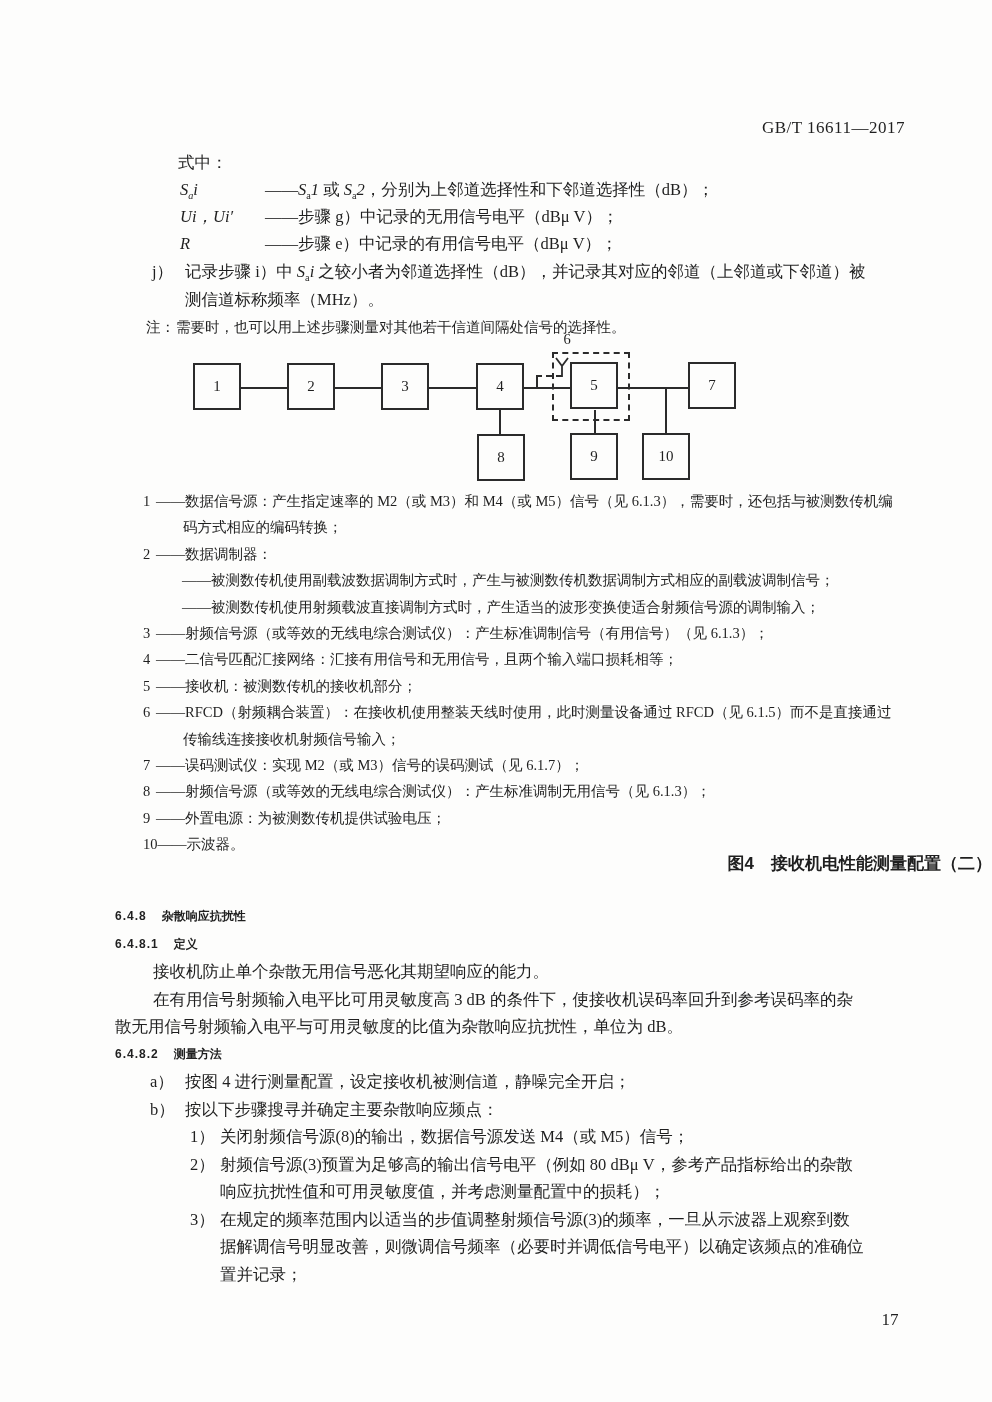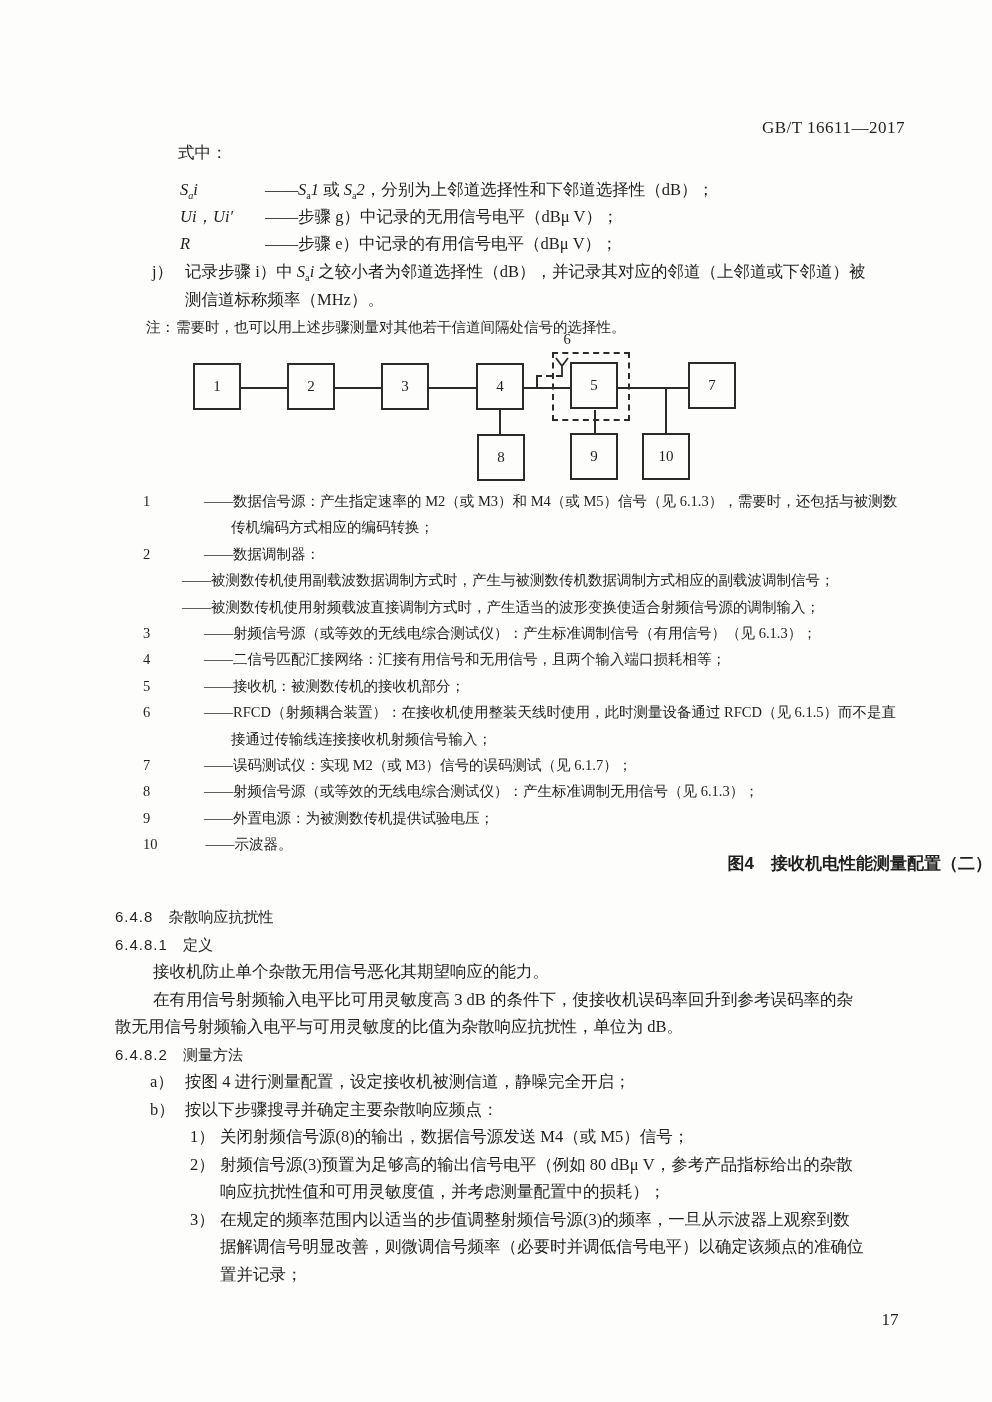--- a/index.html
+++ b/index.html
@@ -6,21 +6,21 @@
   .page{
     position:relative;width:992px;height:1402px;margin:0 auto;
     background:#fdfdfc;color:#1f1f1f;overflow:hidden;
     font-family:"Liberation Serif","DejaVu Serif",serif;
     font-size:16.5px;line-height:27.5px;
   }
   .abs{position:absolute;}
   
   .doc-header{top:114px;right:87px;font-size:17px;letter-spacing:.5px;}
   
-  .where{top:139px;left:178px;}
+  .where{top:149px;left:178px;}
   .terms{top:176px;left:180px;width:740px;}
   .term-row{display:flex;line-height:27px;}
   .term{flex:0 0 85px;font-style:italic;}
   .term i,.desc i{font-style:italic;}
   sub{font-size:.62em;line-height:0;}
   .item-j{top:258px;left:152px;width:728px;display:flex;}
   .mk-j{flex:0 0 33px;}
   .note{top:315px;left:146px;font-size:14.5px;line-height:24px;display:flex;}
   .note-label{flex:0 0 30px;}
   
@@ -33,27 +33,27 @@
   .vline{width:2px;}
   .dash-rect{position:absolute;border:2px dashed #2b2b2b;background:transparent;}
   .dash-h{position:absolute;border-top:2px dashed #2b2b2b;}
   .dash-v{position:absolute;border-left:2px dashed #2b2b2b;}
   .rfcd-label{position:absolute;font-size:14.5px;line-height:16px;text-align:center;width:18px;}
   .antenna{position:absolute;}
   
   .legend{top:488px;left:143px;width:762px;font-size:14.5px;line-height:26.4px;}
   .lg-row{display:flex;}
   .lg-num{flex:0 0 13px;}
-  .lg-body{flex:1;padding-left:27px;text-indent:-27px;margin-left:48px;}
+  .lg-body{flex:1;padding-left:27px;text-indent:-27px;}
   .lg-sub{padding-left:39px;}
   
   .caption{top:850px;left:0;width:992px;text-align:right;
     font-family:"Liberation Sans","DejaVu Sans",sans-serif;font-weight:bold;font-size:17px;}
   .sections{top:903px;left:115px;width:788px;}
-  .hd{font-family:"Liberation Sans","DejaVu Sans",sans-serif;font-weight:normal;font-size:15px;}
+  .hd{font-family:"Liberation Sans","DejaVu Sans",sans-serif;font-weight:bold;font-size:12px;}
   .hd .hd-num{display:inline-block;margin-right:15px;letter-spacing:1px;}
   .para{padding-left:38px;}
   .p2{text-indent:38px;width:750px;}
   .step{display:flex;margin-left:35px;width:755px;}
   .step .mk{flex:0 0 35px;}
   .substep{display:flex;margin-left:75px;width:675px;}
   .substep .mk2{flex:0 0 30px;}
   .page-num{top:1306px;left:868px;width:44px;text-align:center;font-size:17px;}
 </style>
 </head>

